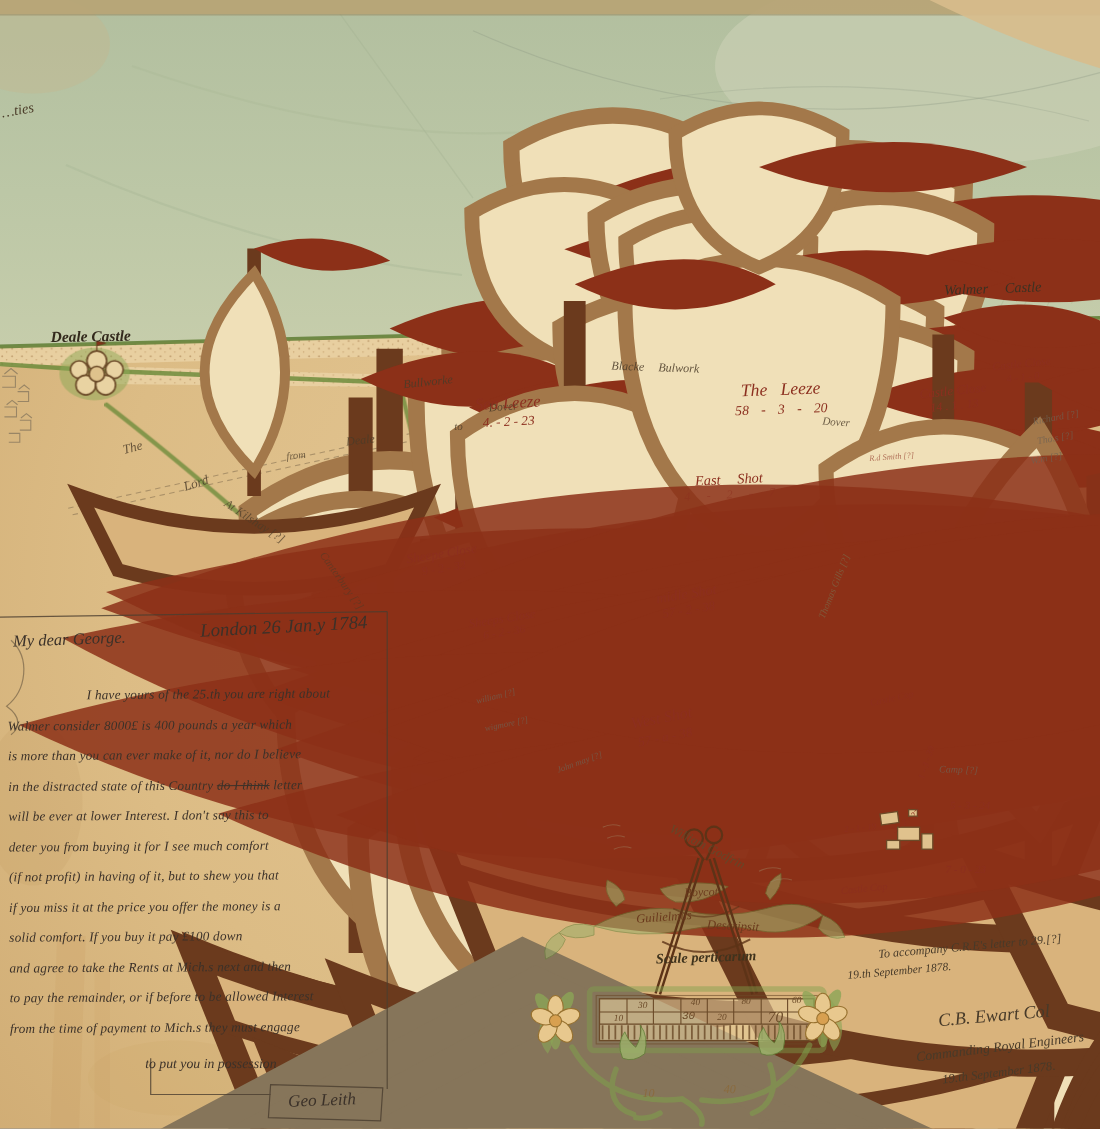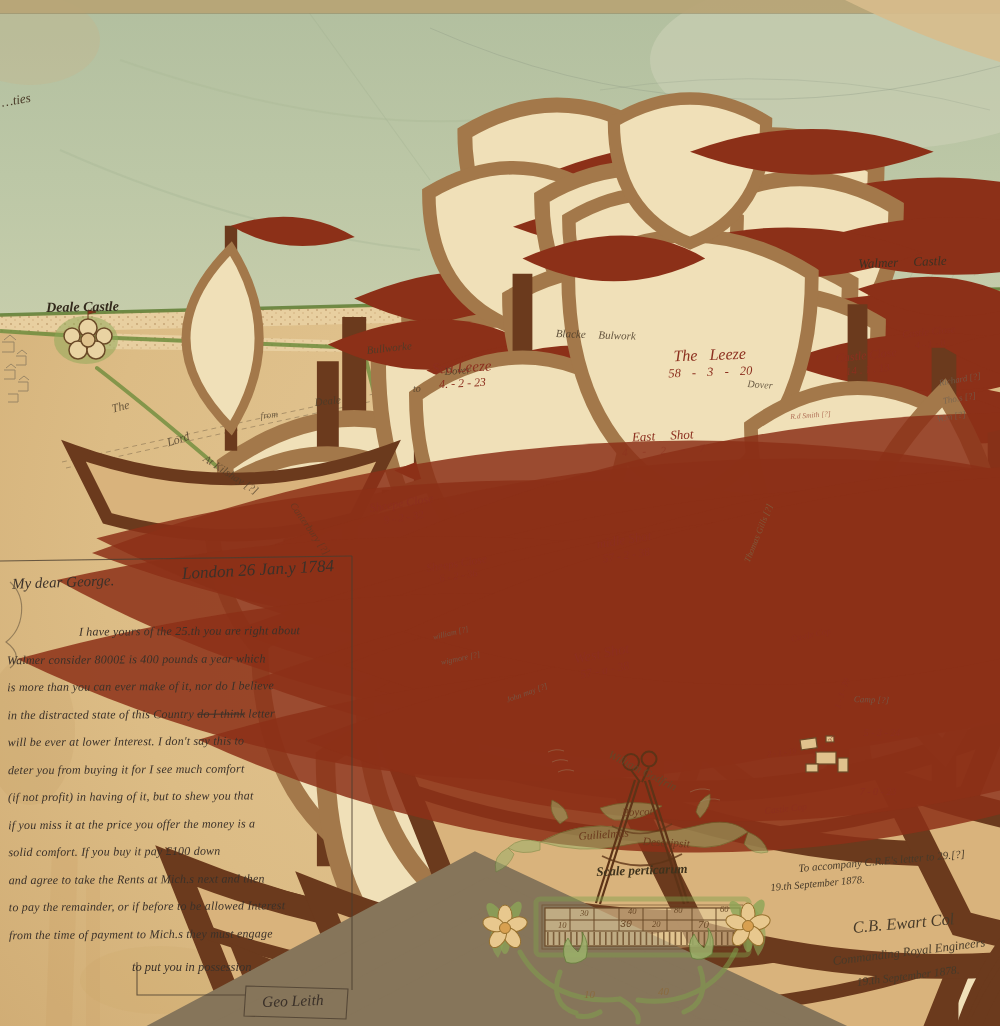--- a/index.html
+++ b/index.html
@@ -486,21 +486,21 @@
 <div class="lbl" style="left:578px;top:830px;font-size:11.5px;color:#6b3a1d;transform:rotate(-4deg);">Guilielmus</div>
 <div class="lbl" style="left:643px;top:835px;font-size:11.5px;color:#6b3a1d;transform:rotate(3deg);">Descripsit</div>
 <div class="lbl" style="left:596px;top:864px;font-size:13px;color:#3f331d;font-weight:600;transform:rotate(-2deg);">Scale perticarum</div>
 <span class="num" style="left:580px;top:908px;font-size:8.5px;">30</span>
 <span class="num" style="left:628px;top:906px;font-size:8.5px;">40</span>
 <span class="num" style="left:674px;top:905px;font-size:8.5px;">80</span>
 <span class="num" style="left:720px;top:904px;font-size:8.5px;">60</span>
 <span class="num" style="left:558px;top:920px;font-size:8.5px;">10</span>
 <span class="num" style="left:620px;top:919px;font-size:10px;font-family:Liberation Mono, monospace;">30</span>
 <span class="num" style="left:652px;top:919px;font-size:8.5px;">20</span>
-<span class="num" style="left:698px;top:918px;font-size:11px;">70</span>
+<span class="num" style="left:698px;top:918px;font-size:14px;">70</span>
 <span class="num" style="left:584px;top:988px;font-size:11px;color:#8a6b3f;">10</span>
 <span class="num" style="left:658px;top:985px;font-size:11px;color:#8a6b3f;">40</span>
 
 <div class="lbl" style="left:798px;top:862px;font-size:11px;color:#473a29;transform:rotate(-5deg);">To accompany C.R.E's letter to 29.[?]</div>
 <div class="lbl" style="left:770px;top:882px;font-size:10.5px;color:#473a29;transform:rotate(-5deg);">19.th September 1878.</div>
 <div class="lbl" style="left:852px;top:918px;font-size:16.5px;color:#473a29;transform:rotate(-5deg);">C.B. Ewart Col</div>
 <div class="lbl" style="left:832px;top:954px;font-size:12.5px;color:#473a29;transform:rotate(-7deg);">Commanding Royal Engineers</div>
 <div class="lbl" style="left:856px;top:976px;font-size:11.5px;color:#473a29;transform:rotate(-7deg);">19.th September 1878.</div>
 
 </div>

